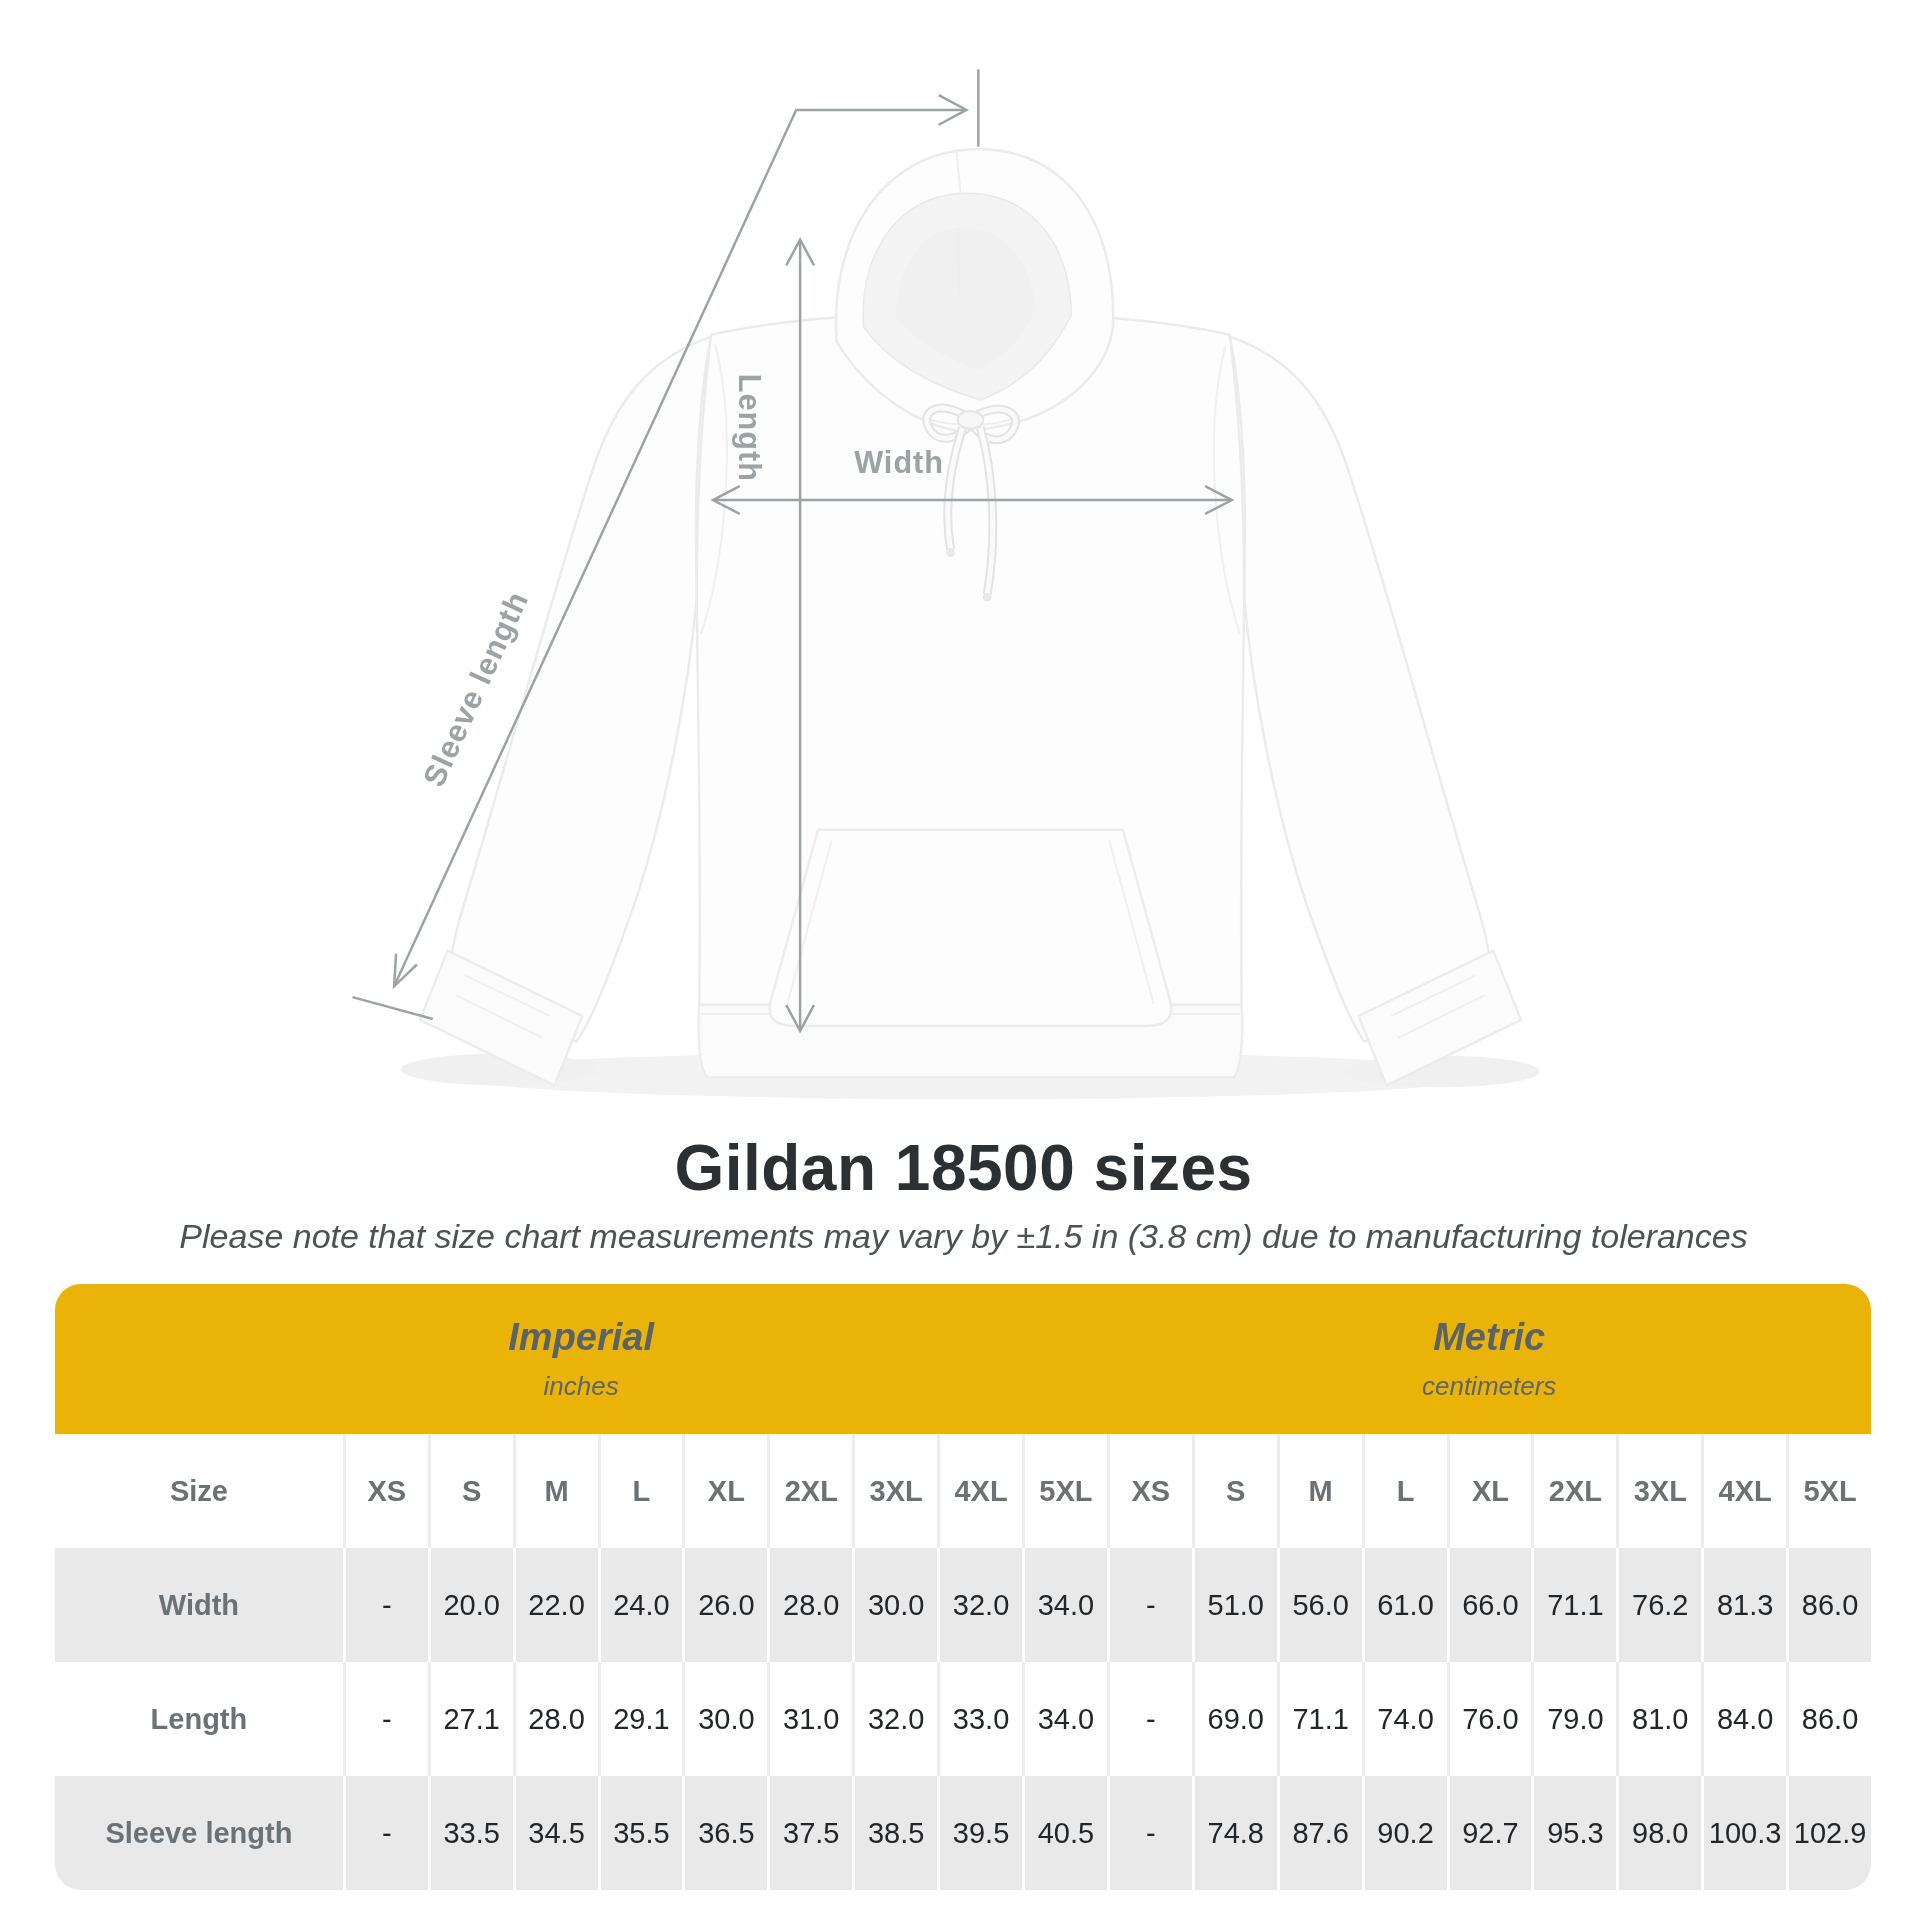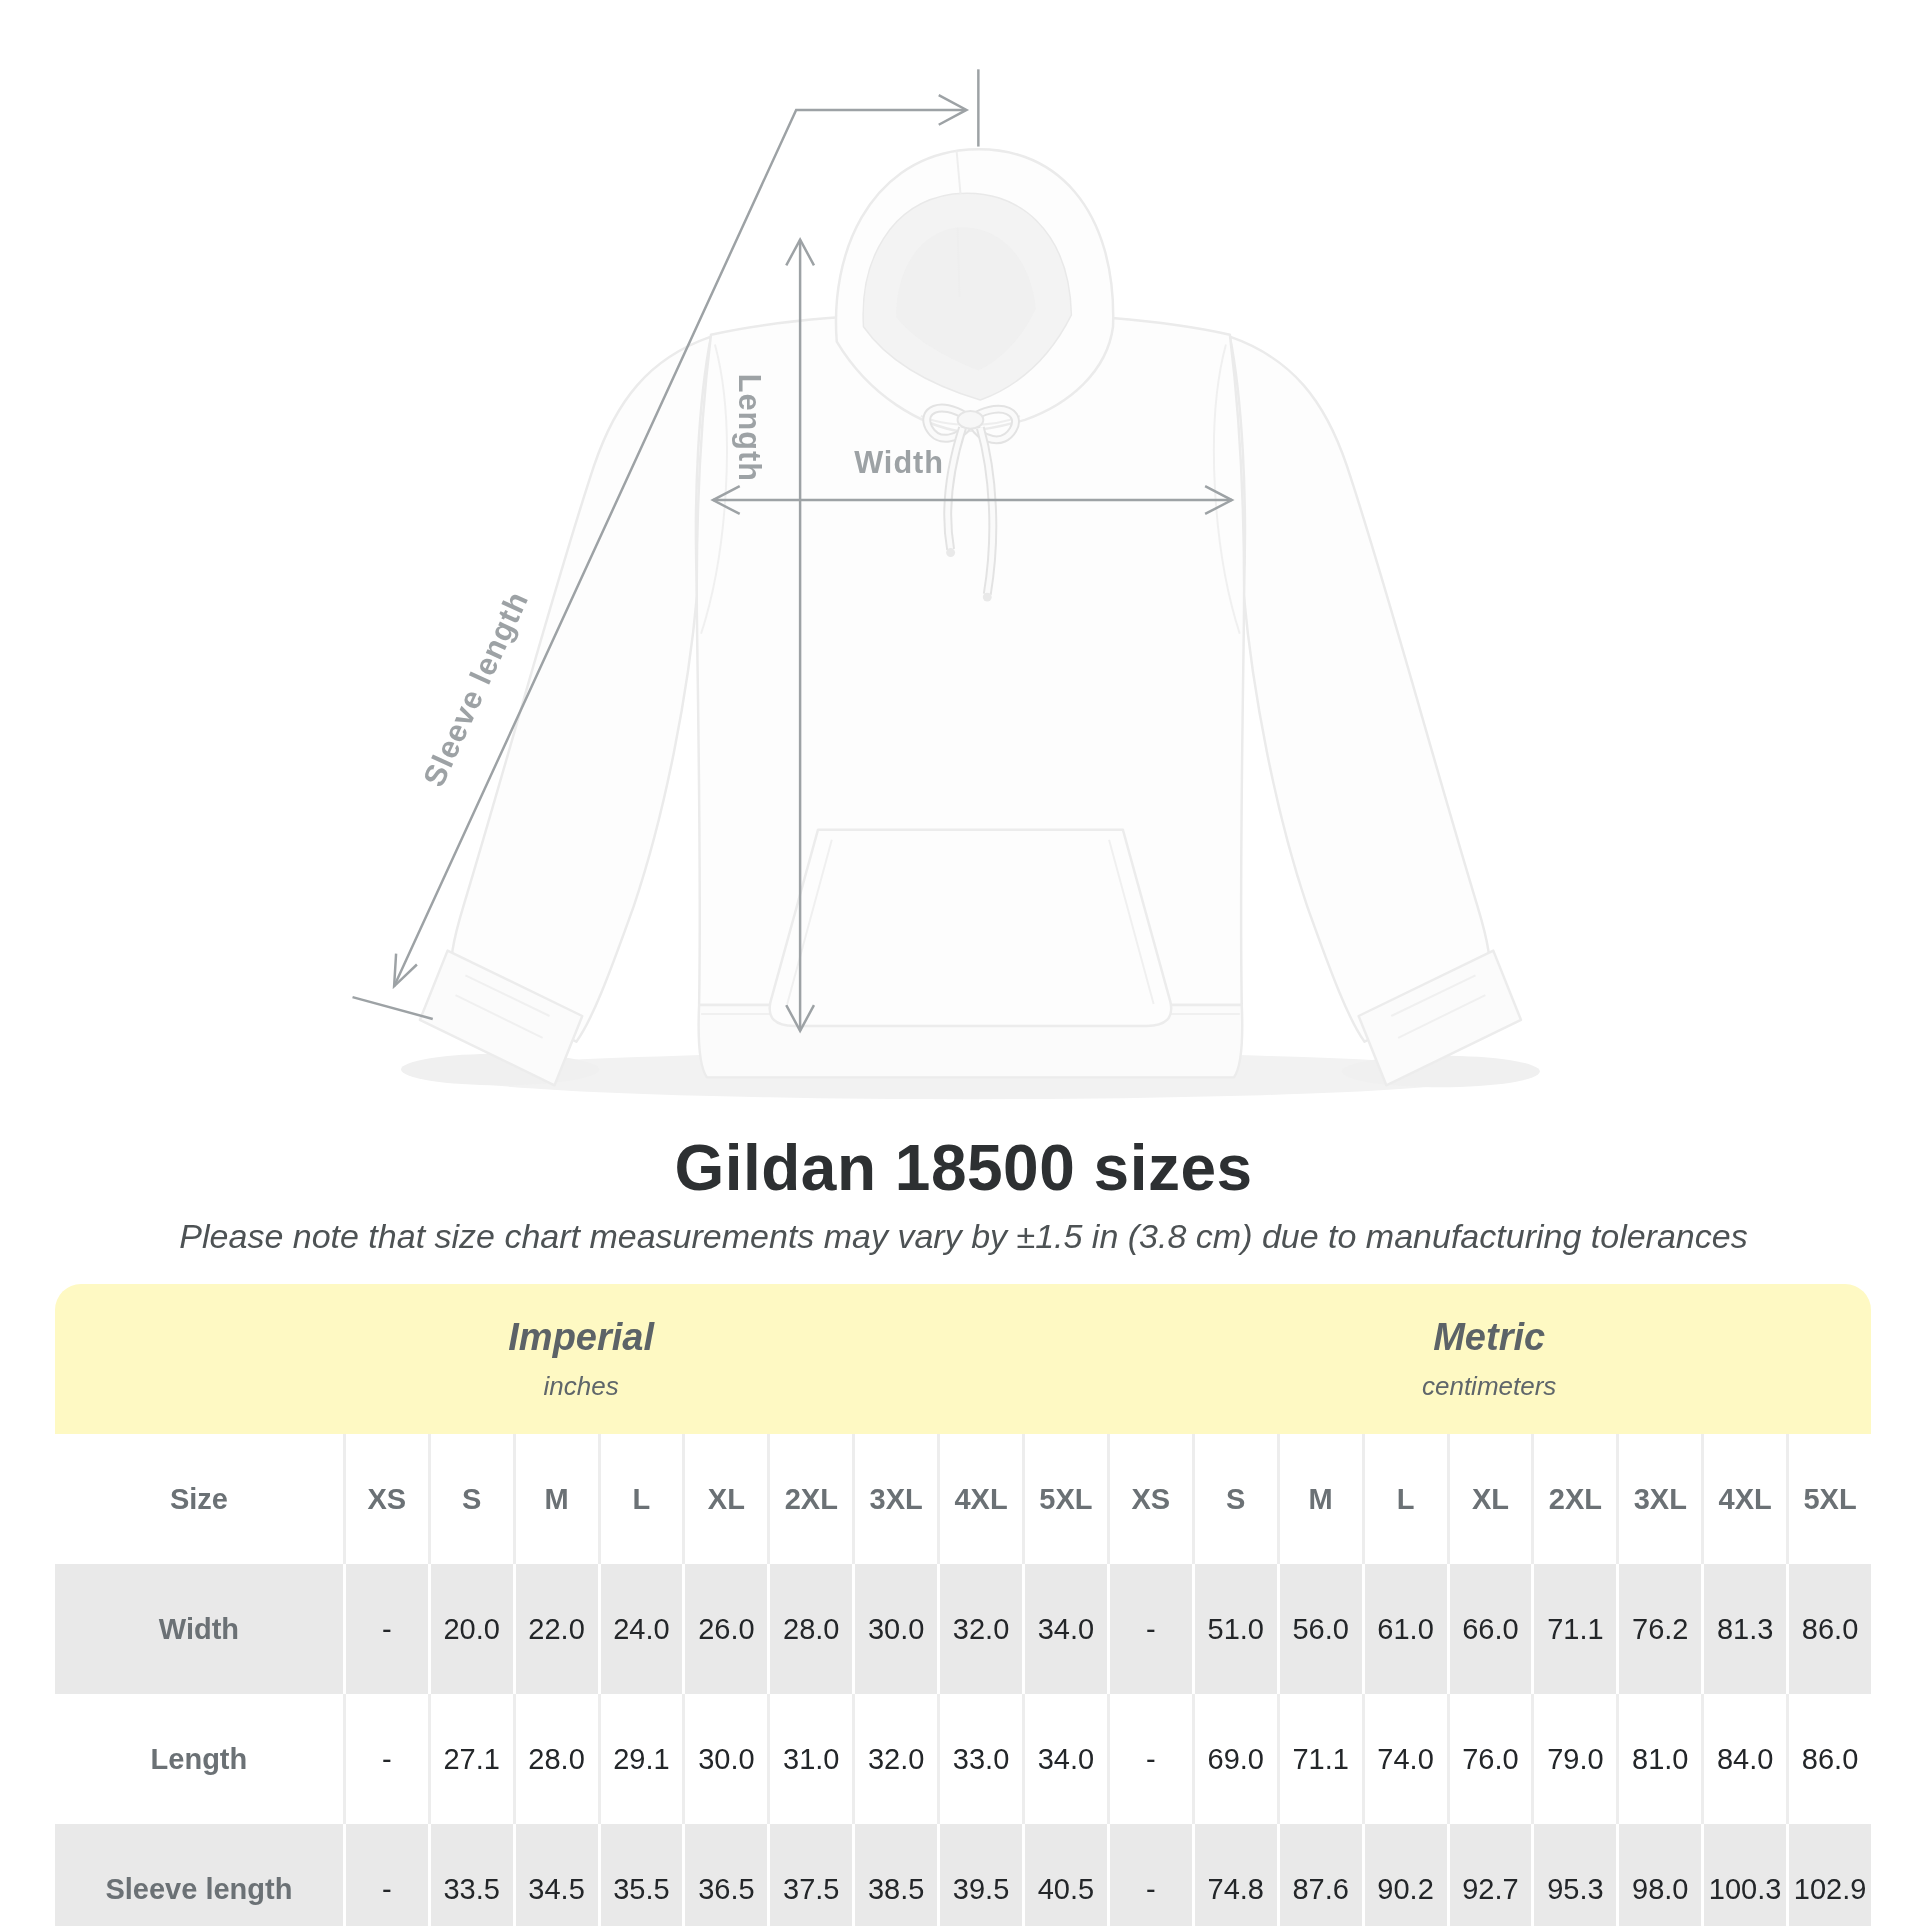--- a/index.html
+++ b/index.html
@@ -21,28 +21,28 @@
     text-align:center;font-size:34px;font-style:italic;color:#4d5254;
     margin:0 0 28px 0;
   }
   
   .size-table{
     margin:0 55px;width:1816px;border-radius:26px;overflow:hidden;
     font-size:29px;
   }
   .units-band{
     display:grid;grid-template-columns:57.95% 42.05%;
-    background:#fef9c3;height:150px;
+    background:#eab308;height:150px;
   }
   .unit-group{display:flex;flex-direction:column;align-items:center;justify-content:center;}
   .band-title{font-size:38px;font-weight:bold;font-style:italic;color:#5c6367;}
   .band-unit{font-size:26px;font-style:italic;color:#5f666a;margin-top:12px;}
   .t-row{
     display:grid;grid-template-columns:15.85% repeat(18,1fr);
-    column-gap:3px;height:130px;
+    column-gap:3px;height:114px;
   }
   .t-row.light{background:#ededed;}   
   .t-row.dark{background:#ffffff;}    
   .t-row.light .cell{background:#ffffff;}
   .t-row.dark  .cell{background:#e9e9e9;}
   .cell{display:flex;align-items:center;justify-content:center;}
   .cell.hdr{font-weight:bold;color:#6b7175;}
   .cell.val{color:#232629;}
 </style>
 </head>

